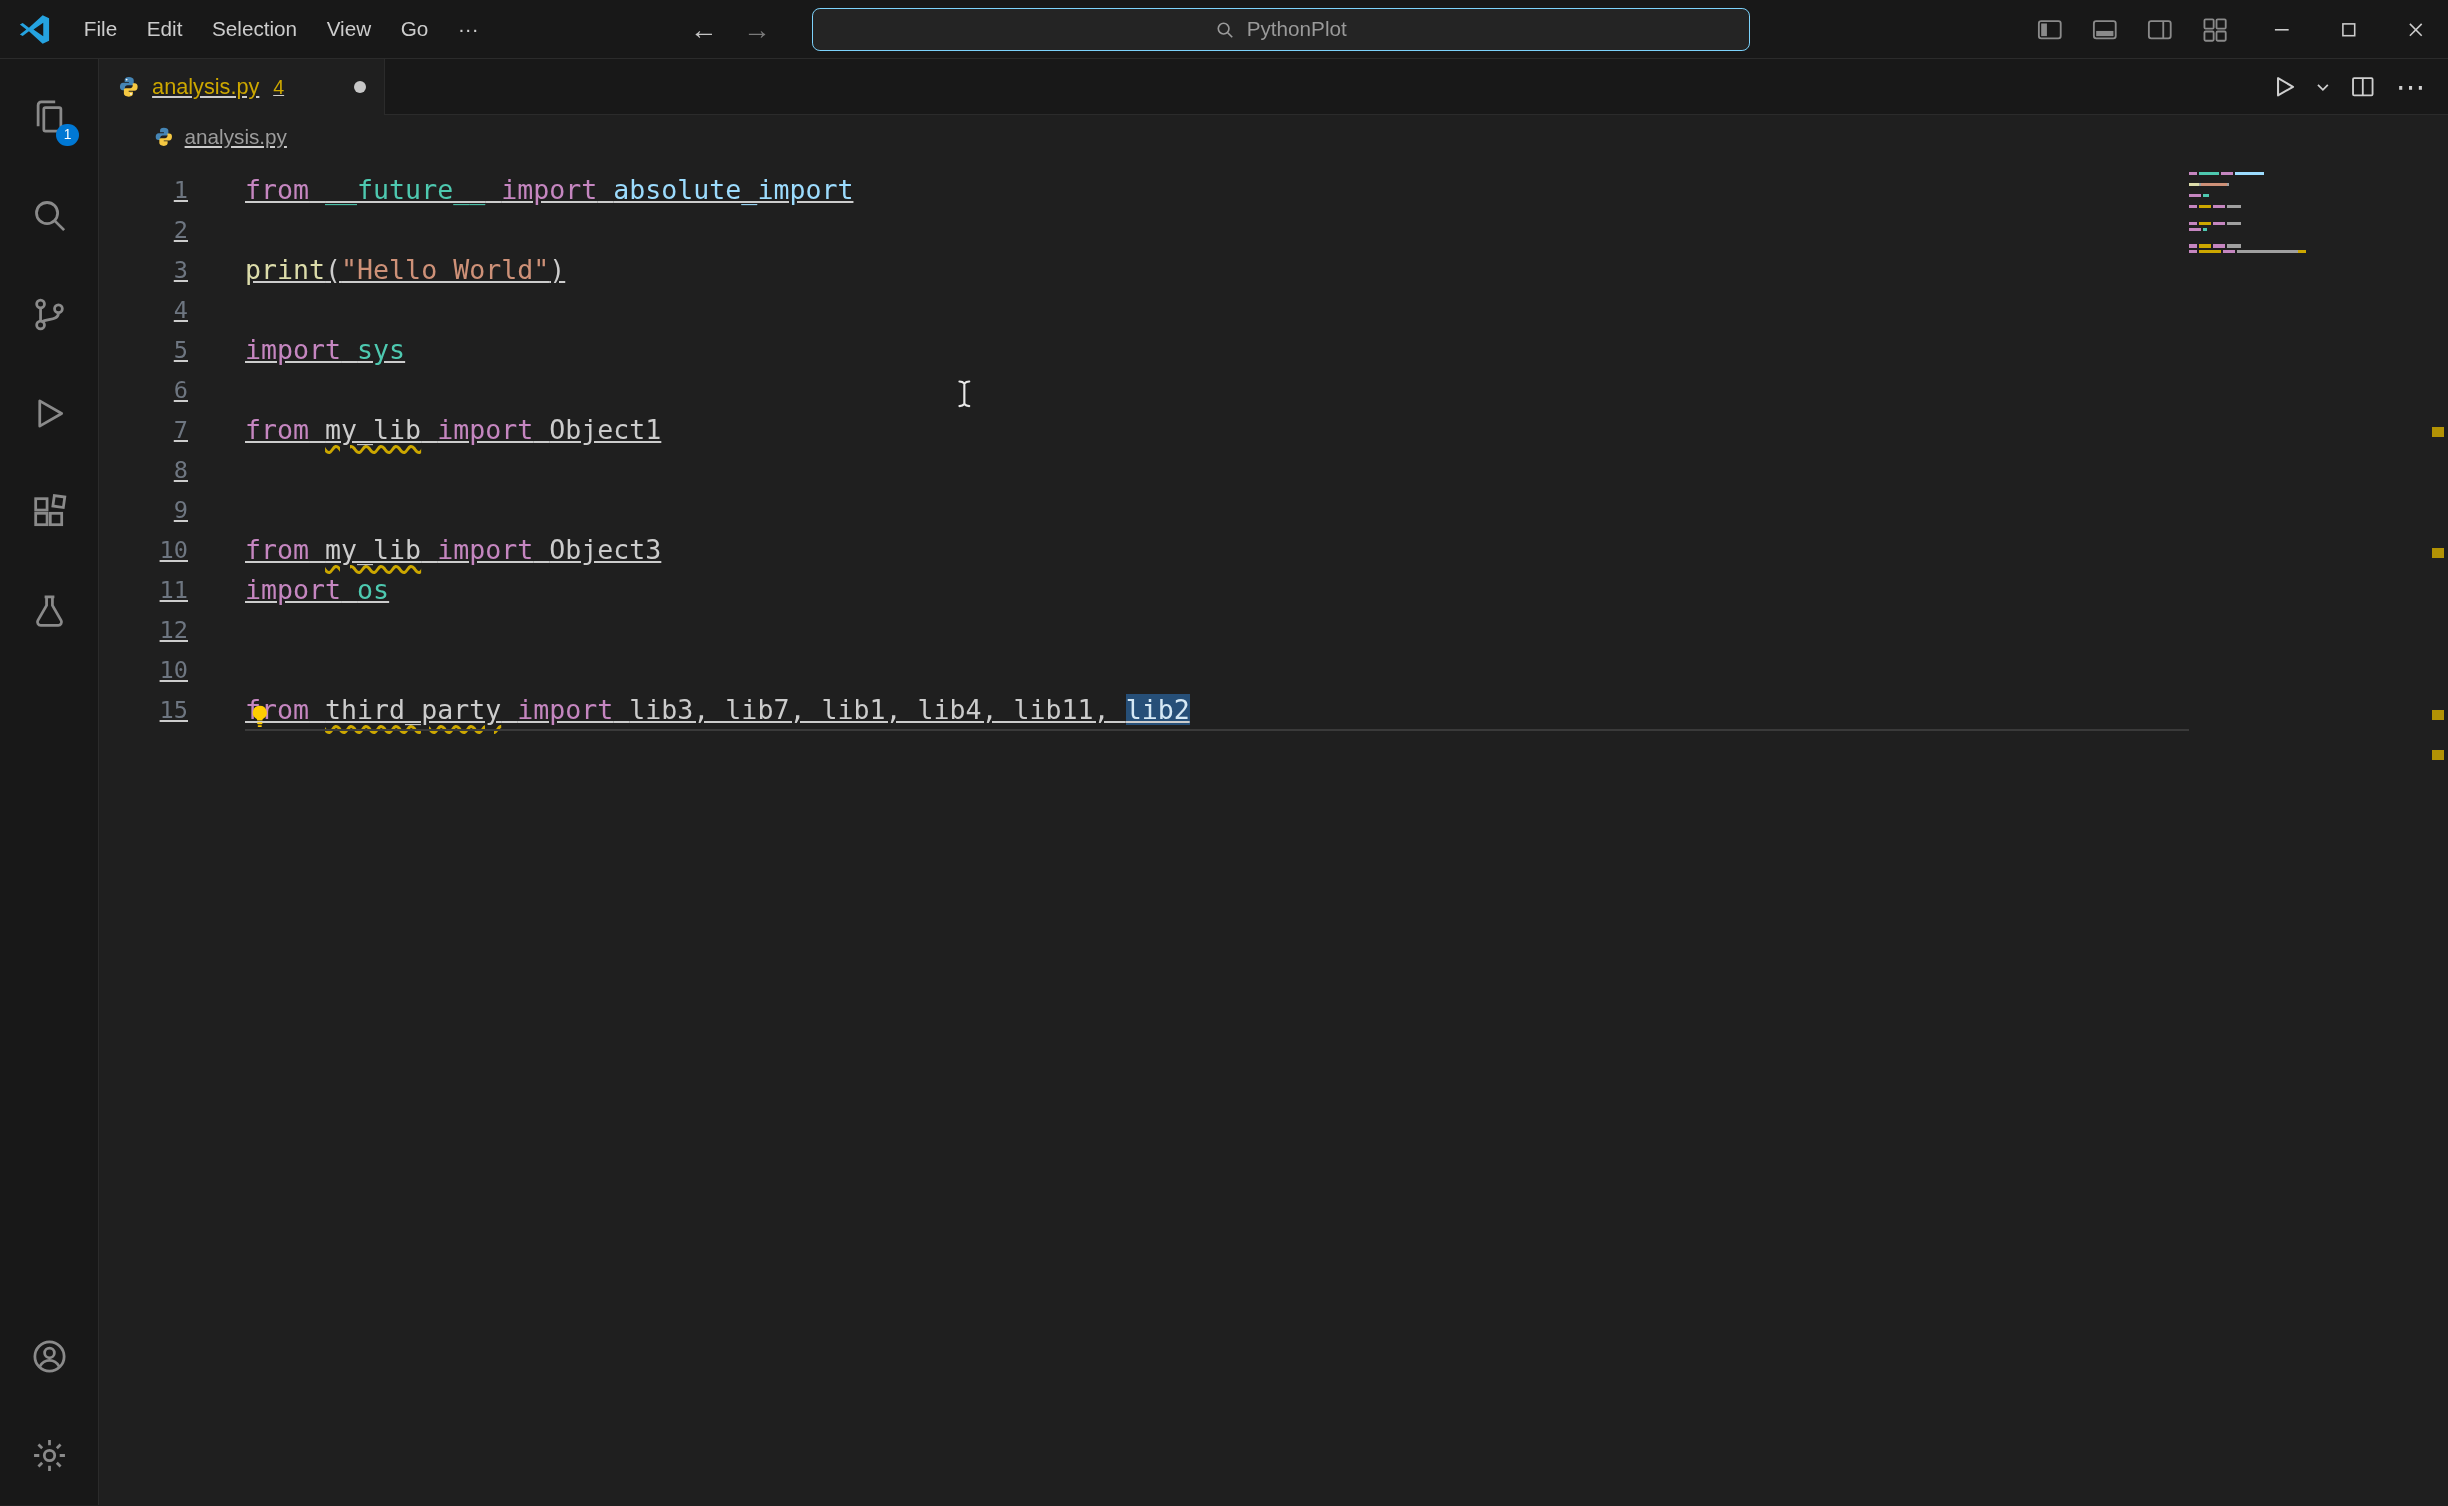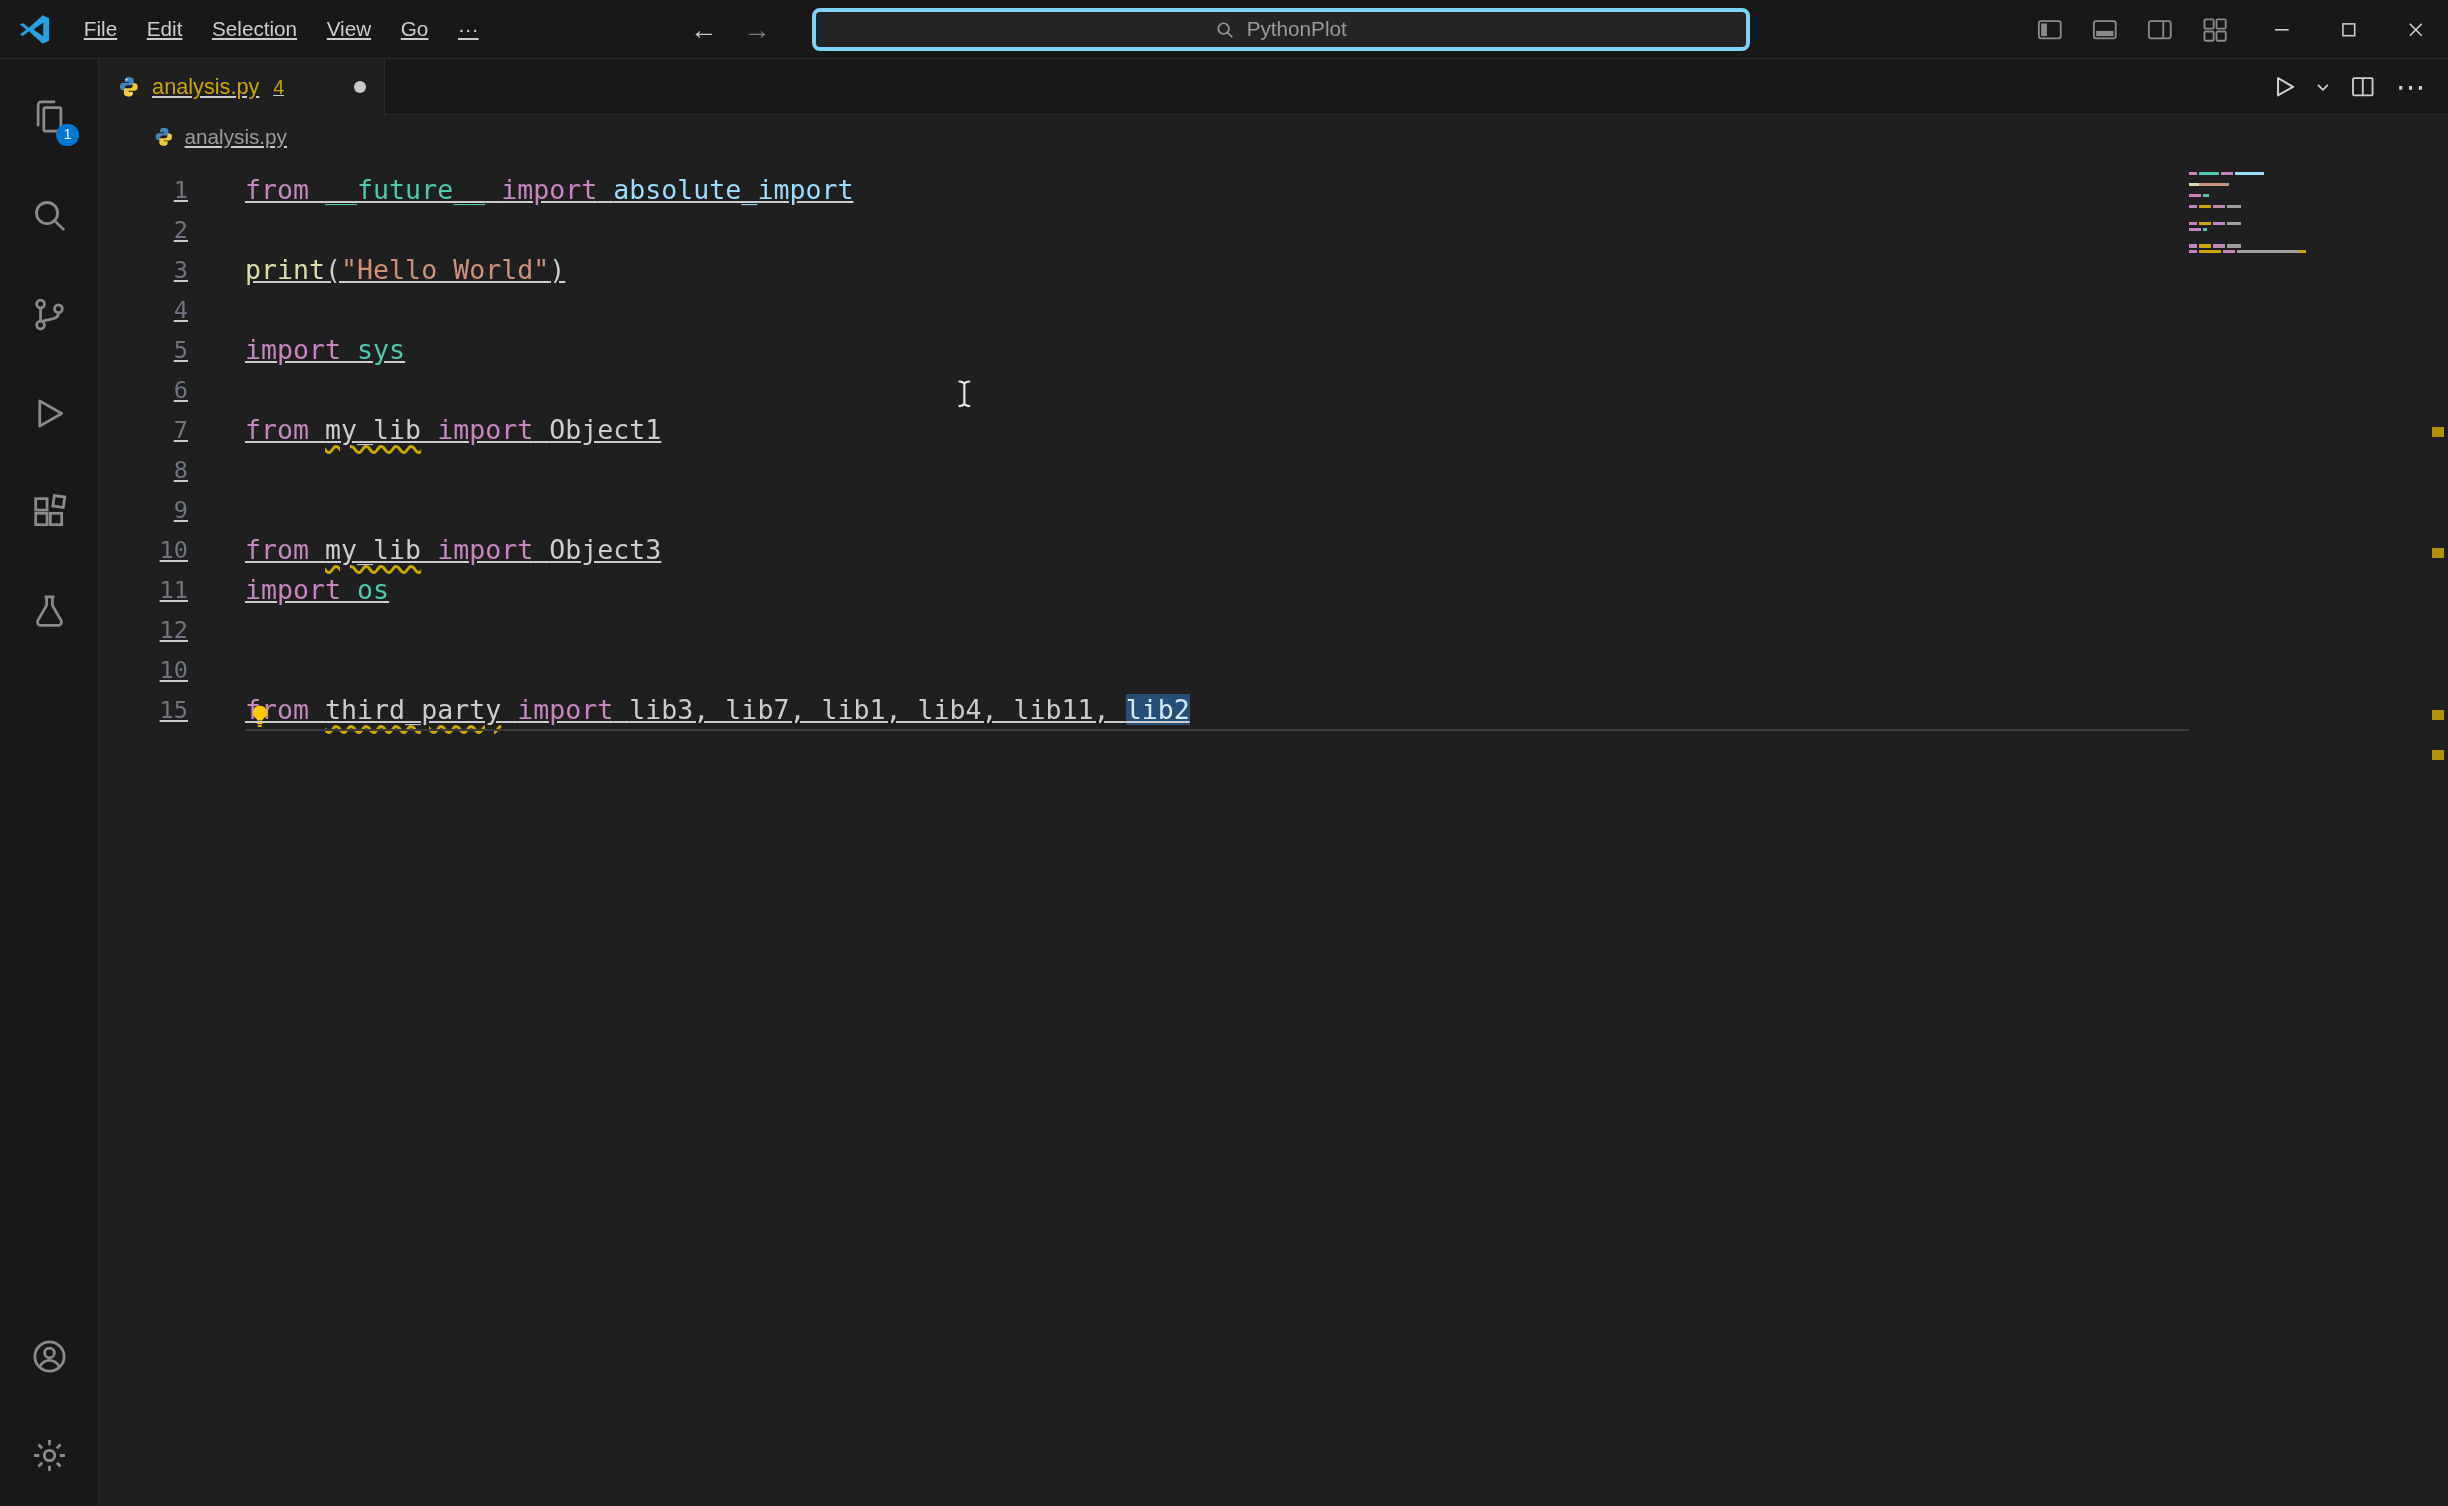--- a/index.html
+++ b/index.html
@@ -13,28 +13,28 @@
 
   
   .titlebar {
     height:59px; background:#181818; border-bottom:1px solid #2b2b2b;
     display:flex; align-items:center; position:relative;
   }
   .vscode-logo { width:69px; display:flex; justify-content:center; align-items:center; }
   .menu-bar { display:flex; height:100%; align-items:center; }
   .menu-item {
     padding:0 14.8px; font-size:20.7px; color:#cccccc; height:100%;
-    display:flex; align-items:center; border-radius:7.9px; cursor:default;text-decoration:underline;
+    display:flex; align-items:center; border-radius:7.9px; cursor:default;
   }
   .nav-arrows { position:absolute; left:690px; top:0; height:59px; display:flex; align-items:center; gap:25.6px; }
   .nav-arrow { font-size:27.6px; color:#c5c5c5; }
   .nav-arrow.fwd { color:#7a7a7a; }
   .command-center {
     position:absolute; left:812px; top:7.9px; width:938px; height:43px;
-    background:#242424; border:4px solid #7dd3fc; border-radius:7.9px;
+    background:#242424; border:1px solid #7dd3fc; border-radius:7.9px;
     display:flex; align-items:center; justify-content:center; gap:11.8px;
     color:#9a9a9a; font-size:20.7px;
   }
   .layout-icons { position:absolute; right:215px; top:0; height:59px; display:flex; align-items:center; gap:15.8px; }
   .layout-icons .icon-btn { width:39px; height:39px; display:flex; align-items:center; justify-content:center; border-radius:5.9px; }
   .window-controls { position:absolute; right:0; top:0; height:59px; display:flex; }
   .win-btn { width:67px; height:59px; display:flex; align-items:center; justify-content:center; }
 
   
   .main { display:flex; height:1446px; }

